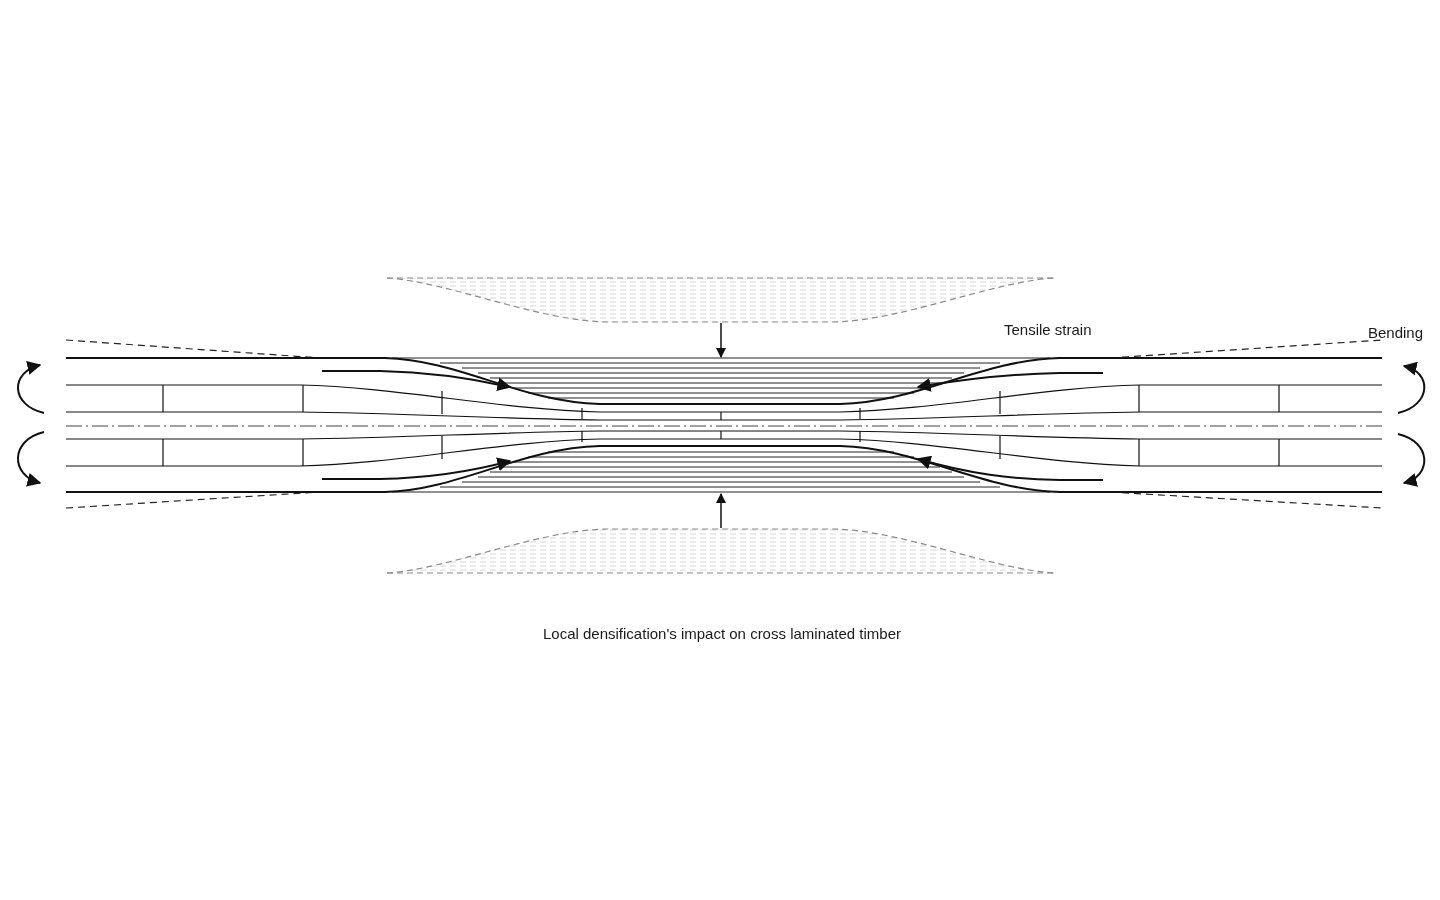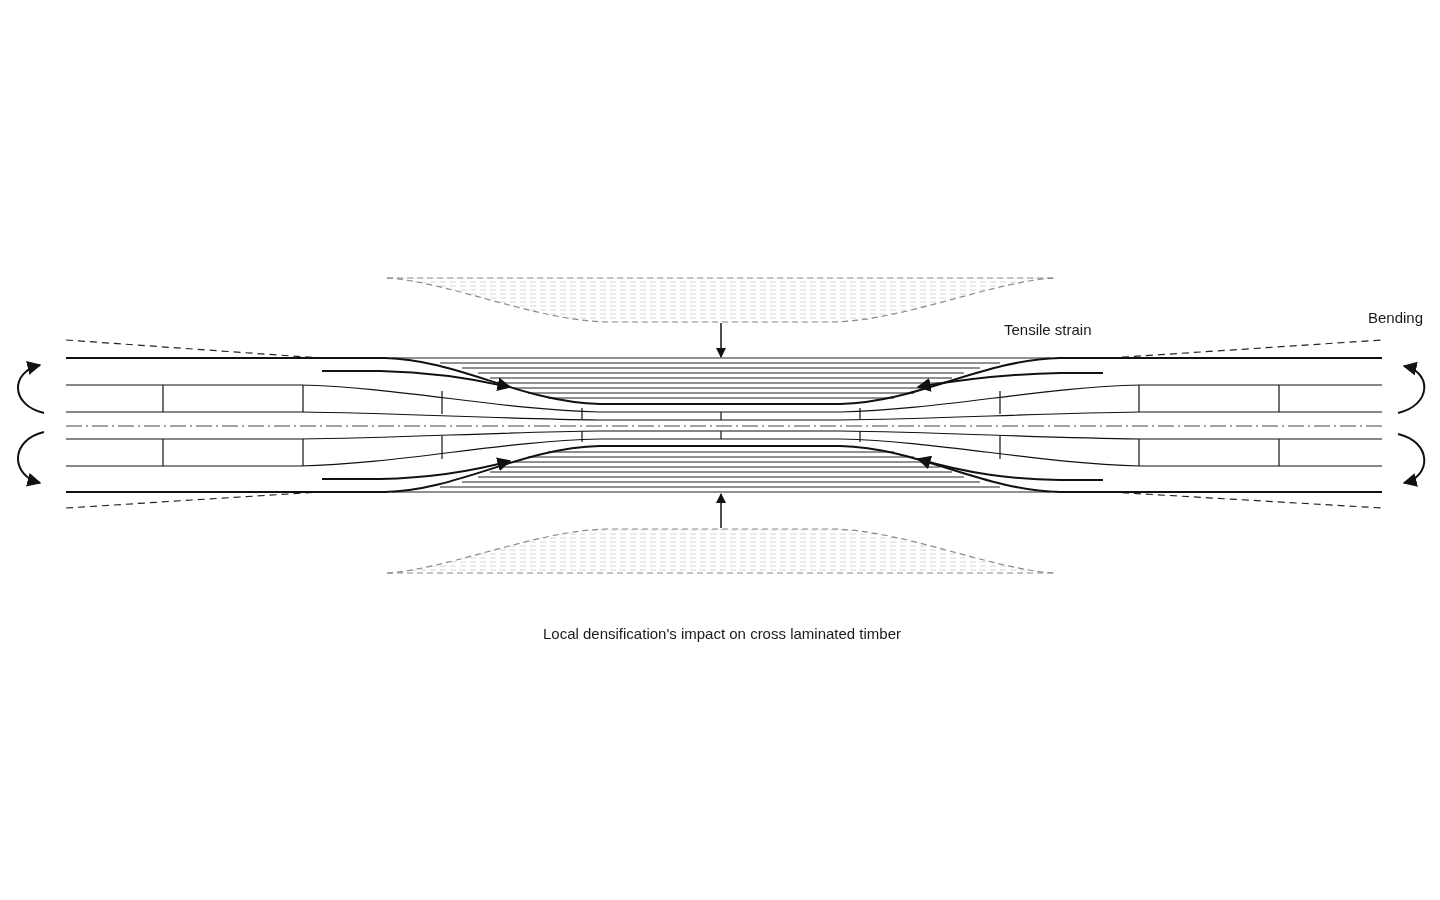--- a/index.html
+++ b/index.html
@@ -1,20 +1,20 @@
 <!DOCTYPE html>
 <html><head>
 <meta charset="utf-8">
 <style>
   html, body { margin: 0; padding: 0; background: #ffffff; }
   body { width: 1440px; height: 900px; overflow: hidden; position: relative; font-family: "Liberation Sans", "DejaVu Sans", sans-serif; }
   #diagram { position: absolute; left: 0; top: 0; width: 1440px; height: 900px; }
   .label { position: absolute; color: #1a1a1a; font-size: 15px; white-space: nowrap; }
   #lbl-tensile { left: 1004px; top: 321px; }
-  #lbl-bending { left: 1368px; top: 309px; }
+  #lbl-bending { left: 1368px; top: 324px; }
   #caption { position: absolute; left: 0; width: 1444px; top: 625px; text-align: center; font-size: 15px; color: #1a1a1a; }
 </style>
 </head>
 <body>
 
 <svg id="diagram" viewBox="0 0 1440 900" xmlns="http://www.w3.org/2000/svg">
   <defs>
     <marker id="arrowhead" viewBox="0 0 10 10" refX="9" refY="5" markerWidth="7" markerHeight="7" orient="auto-start-reverse">
       <path d="M0,0 L10,5 L0,10 z" fill="#111"></path>
     </marker>

